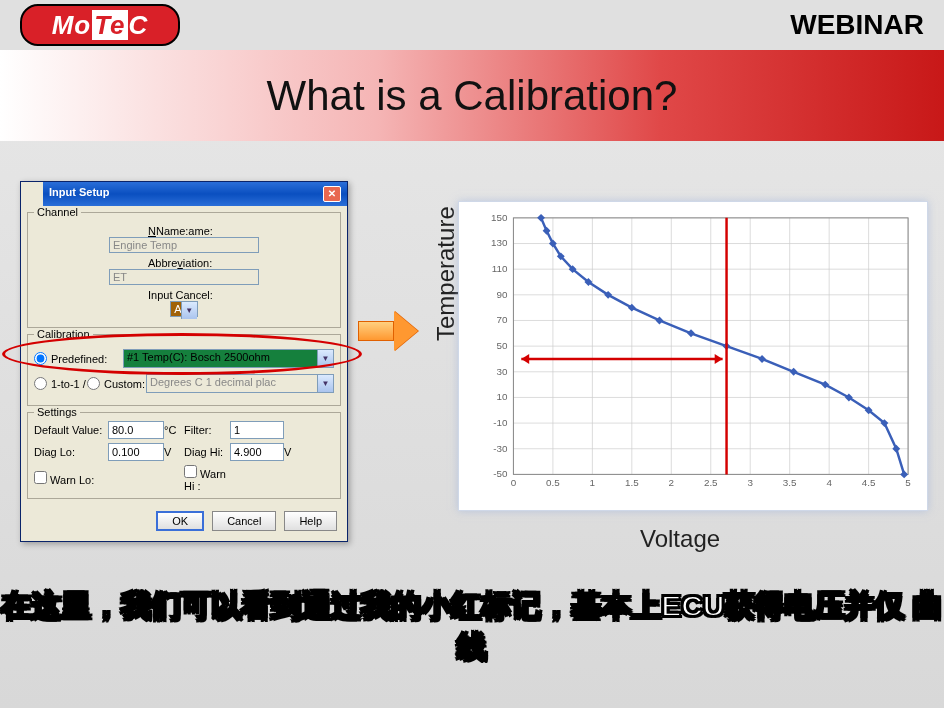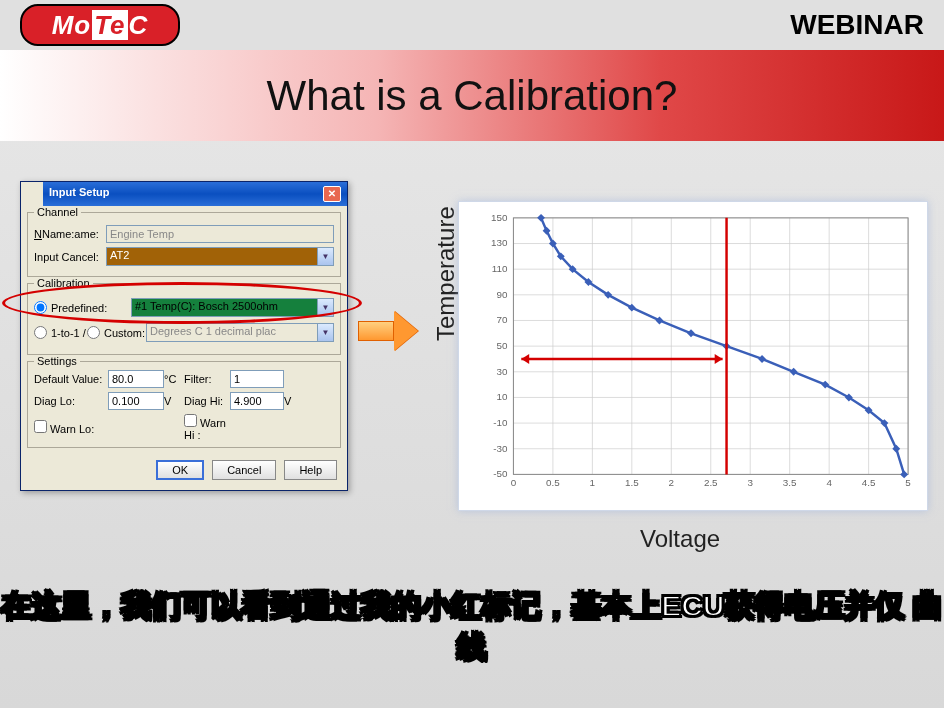--- a/index.html
+++ b/index.html
@@ -88,21 +88,21 @@
   padding: 8px 6px 6px 6px;
   position: relative;
 }
 .groupbox > .legend {
   position: absolute;
   top: -7px; left: 6px;
   background: #ece9d8;
   padding: 0 3px;
   font-size: 11px;
 }
-.form-row { display: flex; align-items: center; margin: 4px 0; }
+.form-row { display: flex; align-items: center; margin: 4px 0; flex-direction: column; }
 .form-row label { width: 72px; }
 .form-row .underline { text-decoration: underline; }
 .text-input {
   flex: 1;
   height: 18px;
   border: 1px solid #7f9db9;
   background: #fff;
   padding: 1px 3px;
   font-size: 11px;
   font-family: Tahoma, sans-serif;
@@ -211,33 +211,37 @@
       <div class="close-btn">✕</div>
     </div>
 
     <div class="groupbox">
       <div class="legend">Channel</div>
       <div class="form-row">
         <label><span class="underline">N</span><span>Name:</span>ame:</label>
         <input class="text-input disabled" disabled="" value="Engine Temp" style="">
       </div>
       <div class="form-row">
+        <label>Abbre<span class="underline">v</span>iation:</label>
+        <input class="text-input disabled" disabled="" value="ET" style="">
+      </div>
+      <div class="form-row">
         <label>Input Cancel:</label>
         <div class="combo">
           <span>AT2</span>
           <div class="arrow-btn">▼</div>
         </div>
       </div>
     </div>
 
     <div class="groupbox" style="position:relative;">
       <div class="legend">Calibration</div>
       <div class="radio-row">
         <input type="radio" checked="" style="">
-        <label style="width:80px"><span class="underline">P</span>redefined:</label>
+        <label style="width:72px"><span class="underline">P</span>redefined:</label>
         <div class="combo white" style="flex:1">
           <span>#1 Temp(C): Bosch 2500ohm</span>
           <div class="arrow-btn">▼</div>
         </div>
       </div>
       <div class="radio-row">
         <input type="radio" style="">
         <label style="width:36px">1-to-1 /</label>
         <input type="radio" style="">
         <label style="width:42px"><span class="underline">C</span>ustom:</label>

